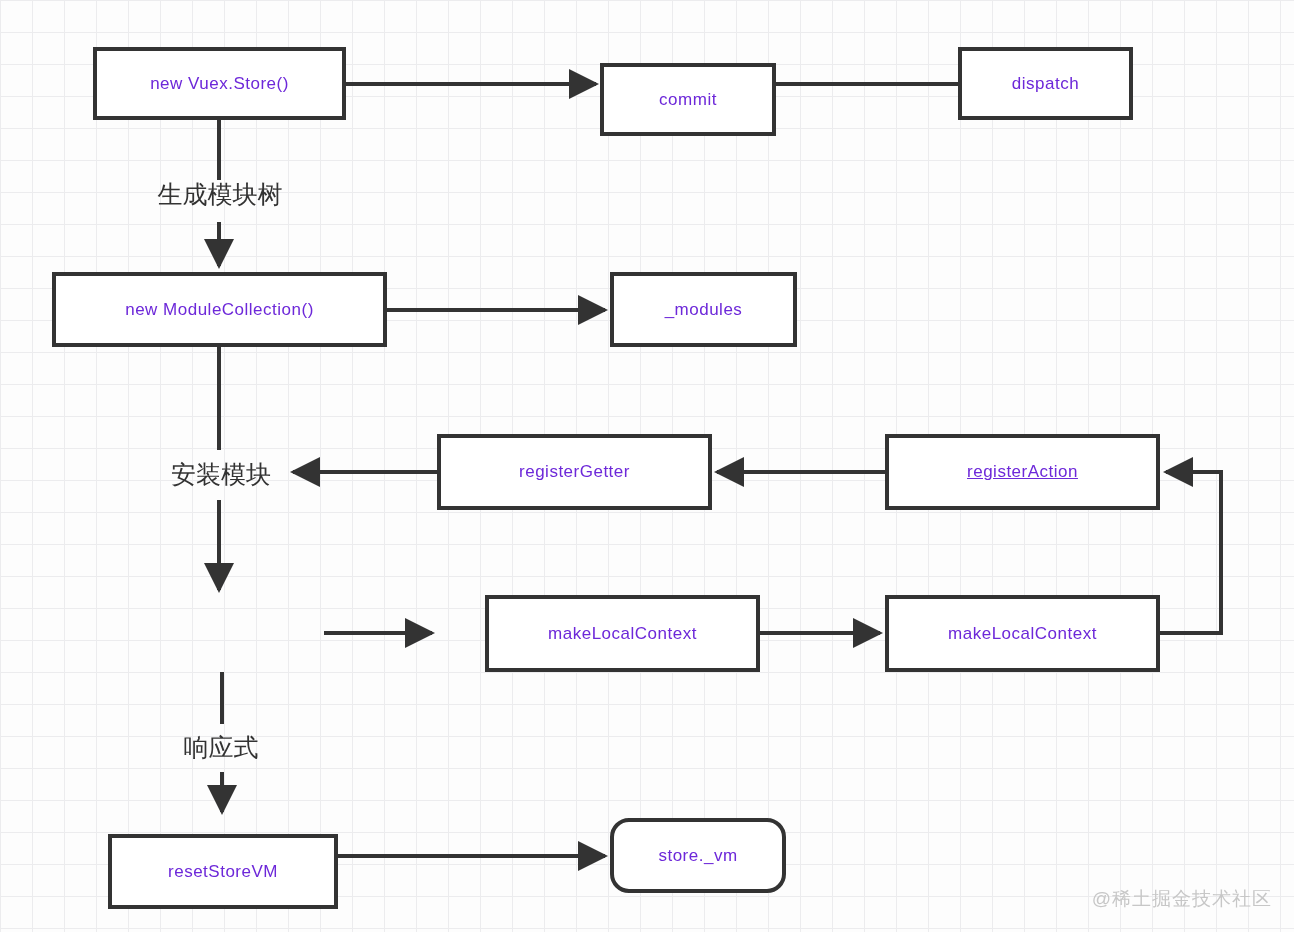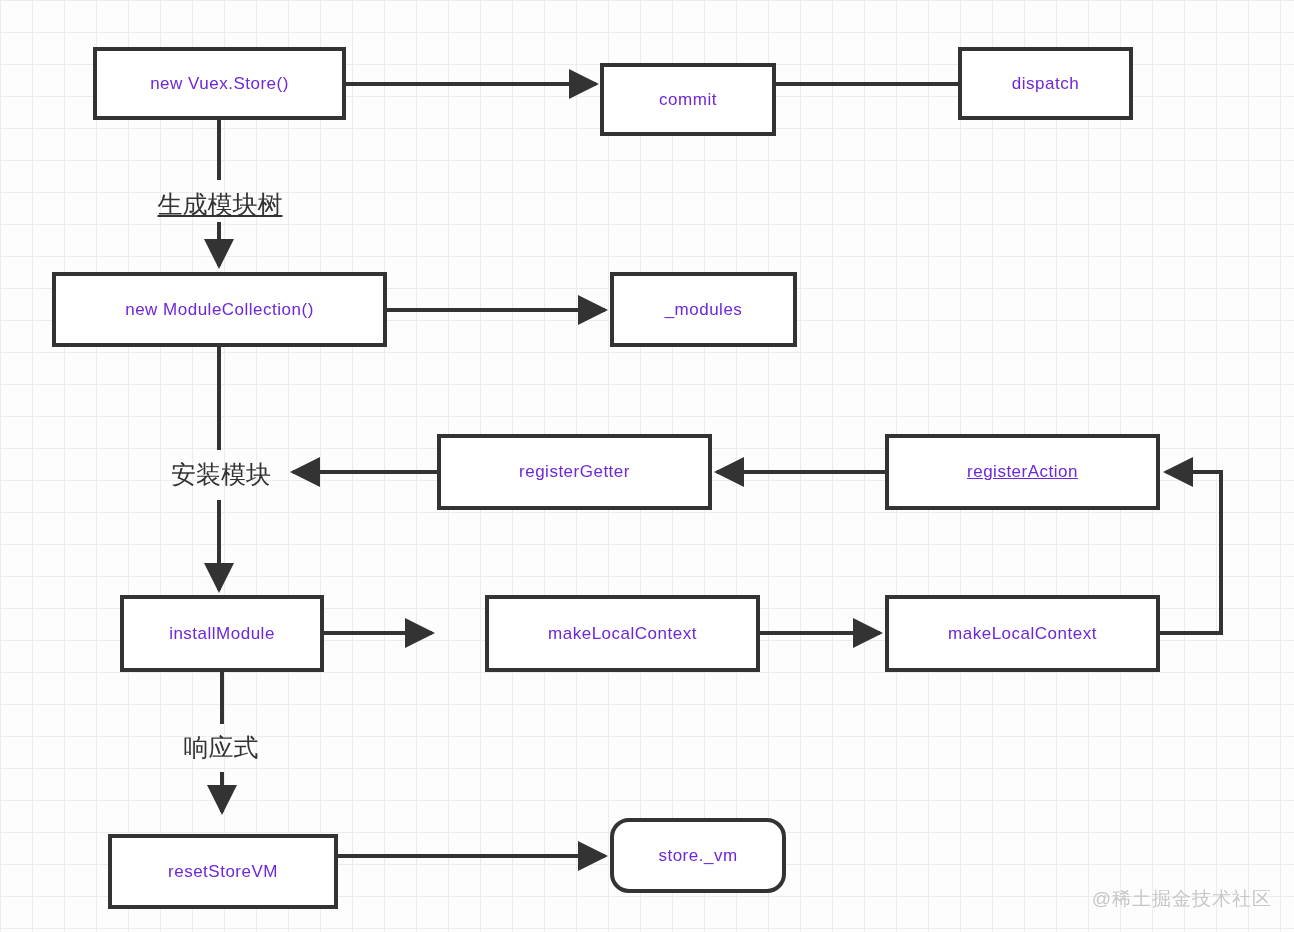--- a/index.html
+++ b/index.html
@@ -103,31 +103,30 @@
   <div class="node" style="left:958px; top:47px;  width:175px; height:73px;">dispatch</div>
 
   <div class="node" style="left:52px;  top:272px; width:335px; height:75px;">new ModuleCollection()</div>
 
   <div class="node" style="left:610px; top:272px; width:187px; height:75px;">_modules</div>
 
   <div class="node" style="left:437px; top:434px; width:275px; height:76px;">registerGetter</div>
 
   <div class="node" style="left:885px; top:434px; width:275px; height:76px;text-decoration:underline;">registerAction</div>
 
-  <div class="node" style="left:120px; top:595px; width:204px; height:77px;">installModule</div>
 
   <div class="node" style="left:437px; top:595px; width:275px; height:77px;margin-left:48px;">makeLocalContext</div>
 
   <div class="node" style="left:885px; top:595px; width:275px; height:77px;">makeLocalContext</div>
 
   <div class="node" style="left:108px; top:818px; width:230px; height:75px;margin-top:16px;">resetStoreVM</div>
 
   <div class="node" style="left:610px; top:818px; width:176px; height:75px;border-radius:19px;">store._vm</div>
 
-  <div class="edge-label" style="left:220px; top:188px;text-decoration:underline;">生成模块树</div>
+  <div class="edge-label" style="left:220px; top:178px;">生成模块树</div>
 
   <div class="edge-label" style="left:221px; top:458px;">安装模块</div>
 
   <div class="edge-label" style="left:221px; top:731px;">响应式</div>
 
   <div class="watermark">@稀土掘金技术社区</div>
 
 </div>
 
 </body></html>

